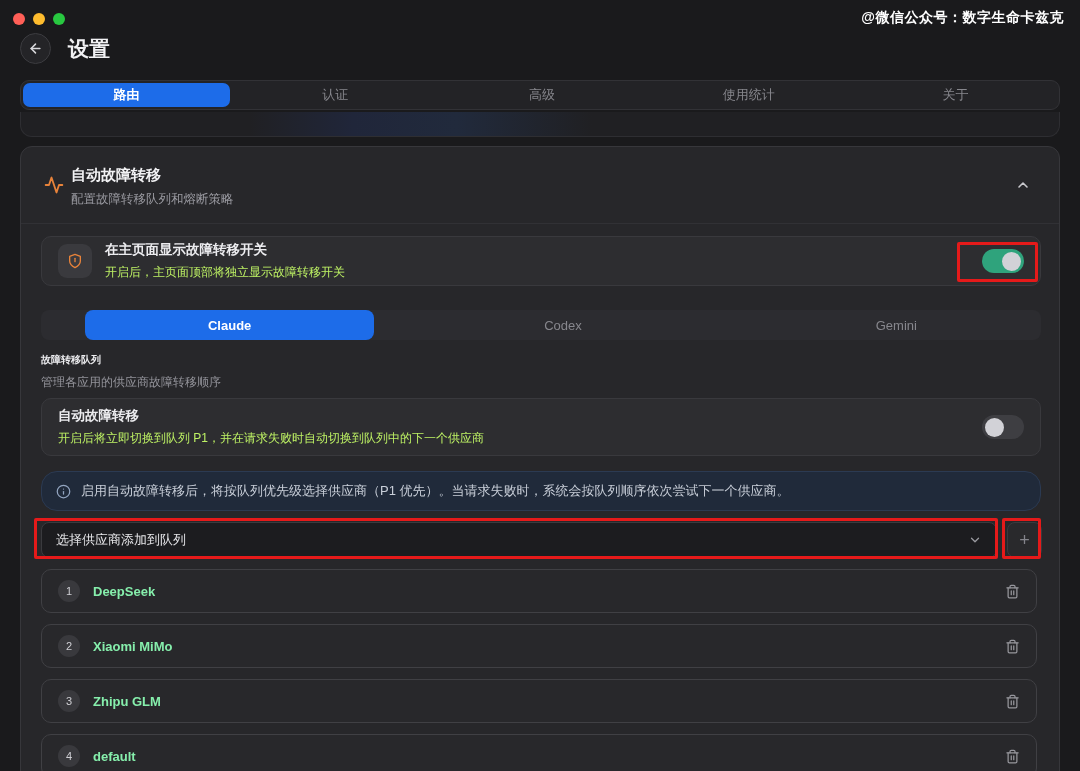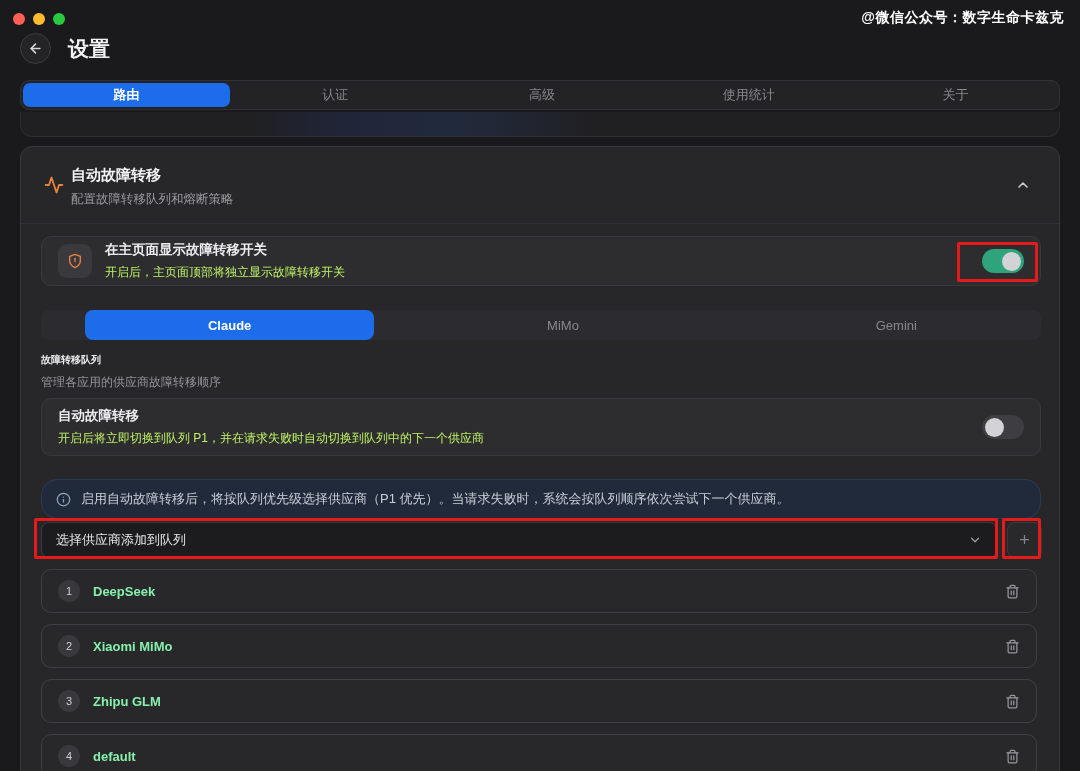--- a/index.html
+++ b/index.html
@@ -102,21 +102,21 @@
     color: #87878d; font-size: 13px; cursor: pointer; border-radius: 8px; margin-left: 44px; }
   .app-tab.active { background: #1d6ce9; color: #ffffff; font-weight: 700; }
 
   .queue-title { position: absolute; left: 20px; top: 206px; color: #ececef; font-size: 10px; font-weight: 700; }
   .queue-sub { position: absolute; left: 20px; top: 227px; color: #94949b; font-size: 12px; }
 
   
   .info-banner {
     position: absolute; left: 20px; top: 324px; width: 1000px; height: 40px;
     background: #202a3a; border: 1px solid #2b3a52; border-radius: 16px;
-    display: flex; align-items: center; padding: 0 14px; gap: 10px; margin-top: 8px;
+    display: flex; align-items: center; padding: 0 14px; gap: 10px;
   }
   .info-icon { width: 15px; height: 15px; color: #93a5c0; flex: none; }
   .info-text { color: #c9cfd9; font-size: 13px; }
 
   
   .select-box {
     position: absolute; left: 20px; top: 375px; width: 956px; height: 36px;
     background: #1c1c1f; border: 1px solid #3a3a3e; border-radius: 8px;
     display: flex; align-items: center; padding: 0 14px; cursor: pointer;
   }
@@ -208,21 +208,21 @@
         <div class="row-title">在主页面显示故障转移开关</div>
         <div class="row-sub">开启后，主页面顶部将独立显示故障转移开关</div>
       </div>
       <div class="toggle on">
           <span class="knob"></span>
         </div>
     </div>
 
     <div class="app-tabs">
       <div class="app-tab active">Claude</div>
-      <div class="app-tab">MiMo</div>
+      <div class="app-tab">Codex</div>
       <div class="app-tab">Gemini</div>
     </div>
 
     <div class="queue-title">故障转移队列</div>
     <div class="queue-sub">管理各应用的供应商故障转移顺序</div>
 
     <div class="setting-row row-auto">
       <div class="row-texts">
         <div class="row-title">自动故障转移</div>
         <div class="row-sub">开启后将立即切换到队列 P1，并在请求失败时自动切换到队列中的下一个供应商</div>

